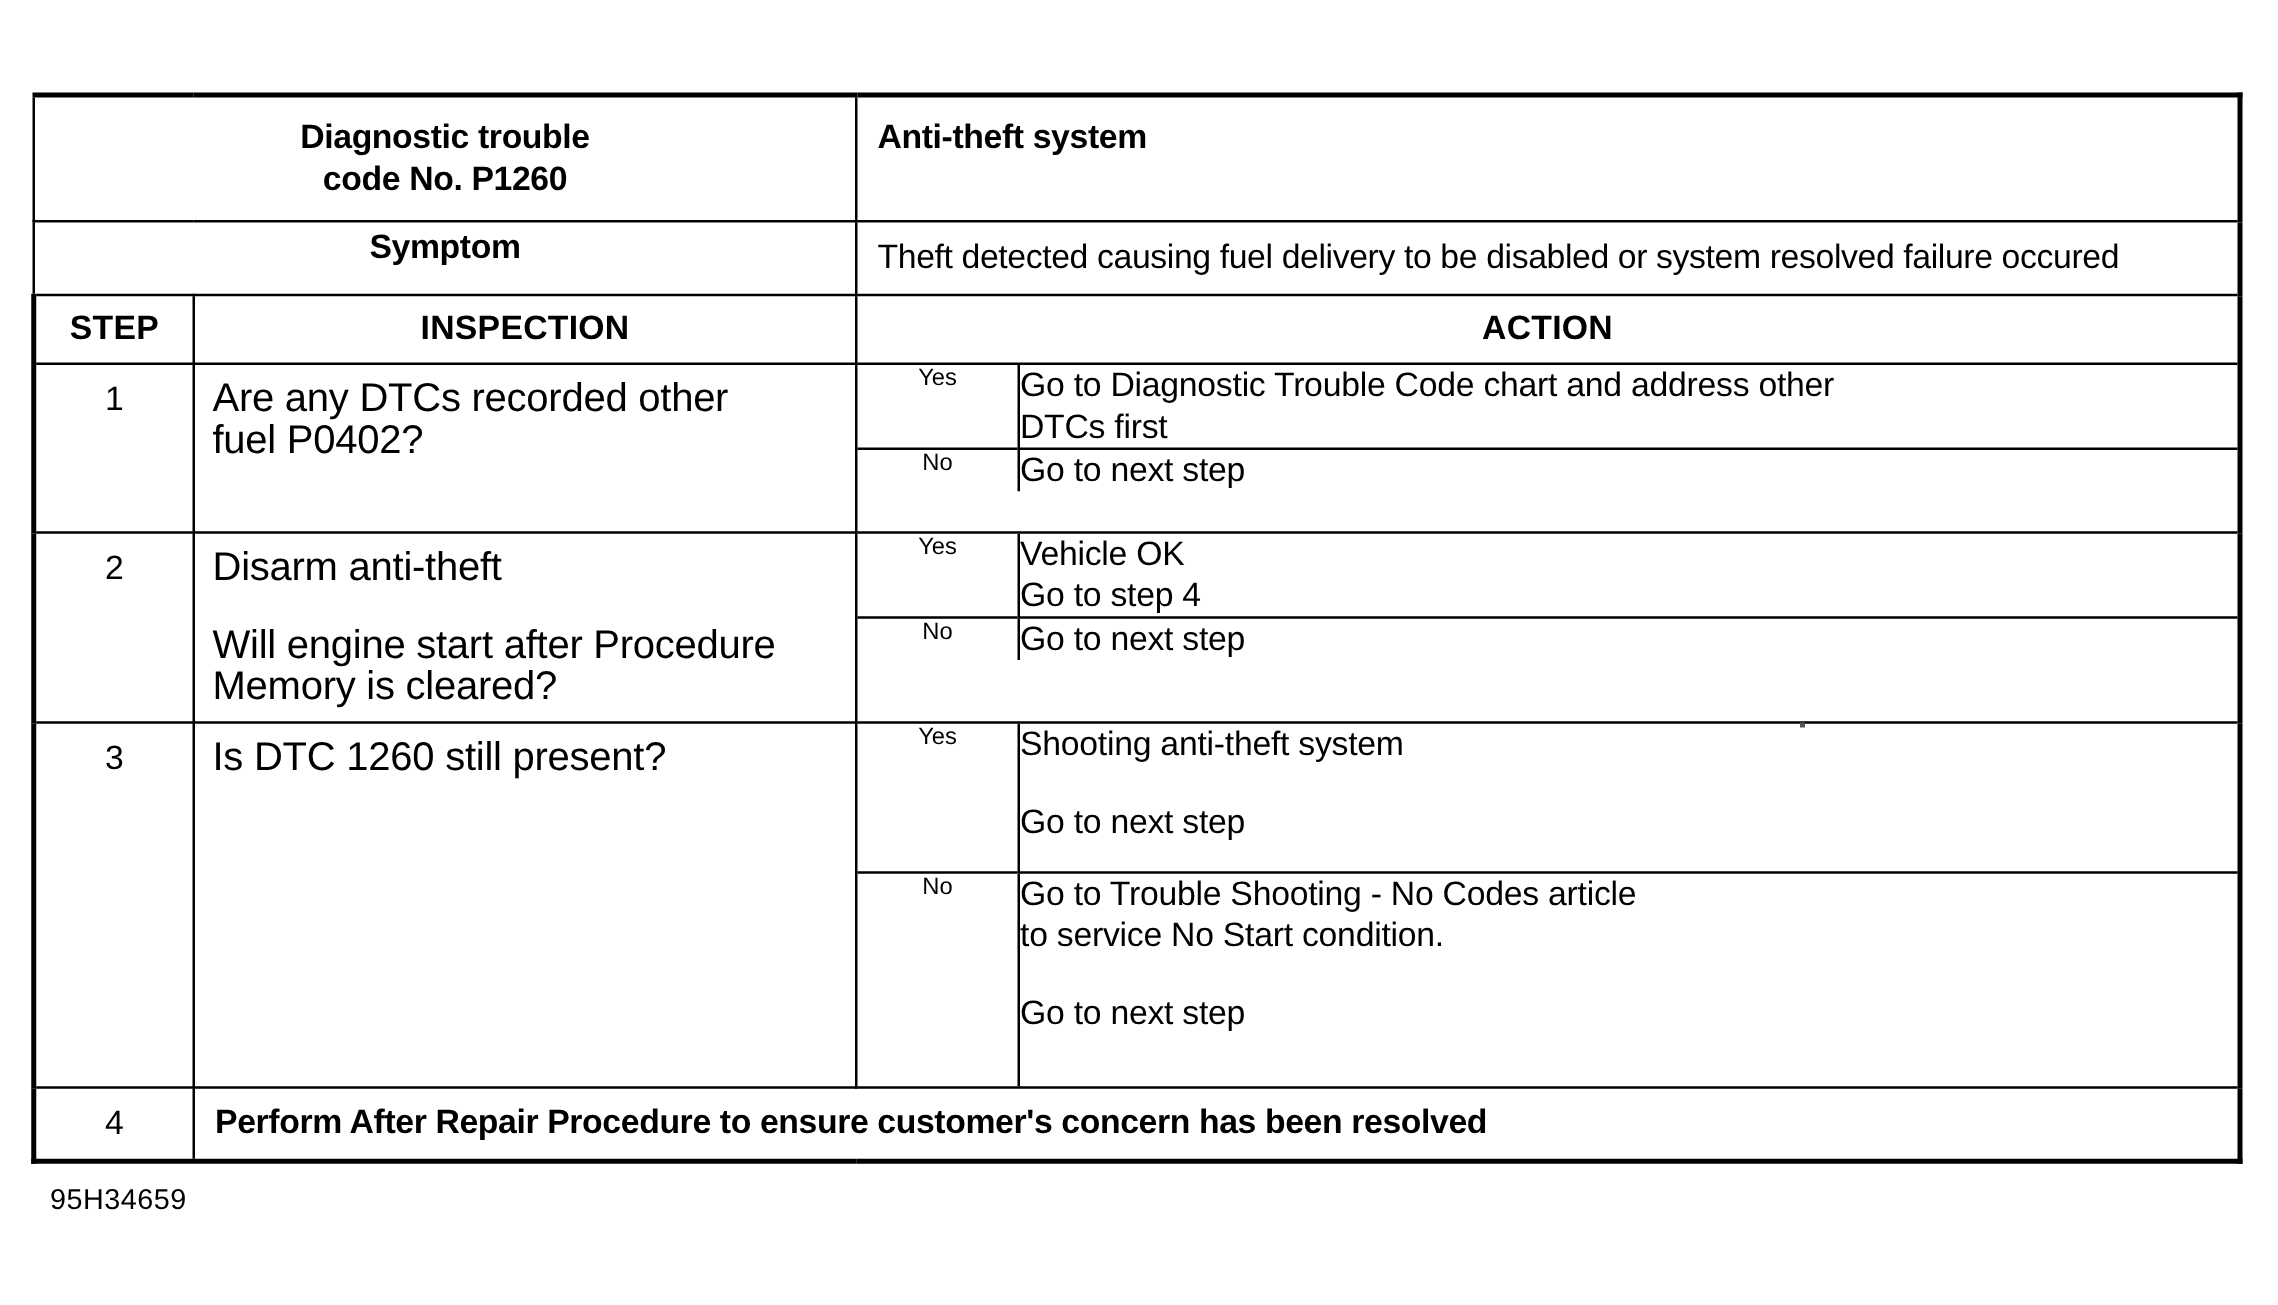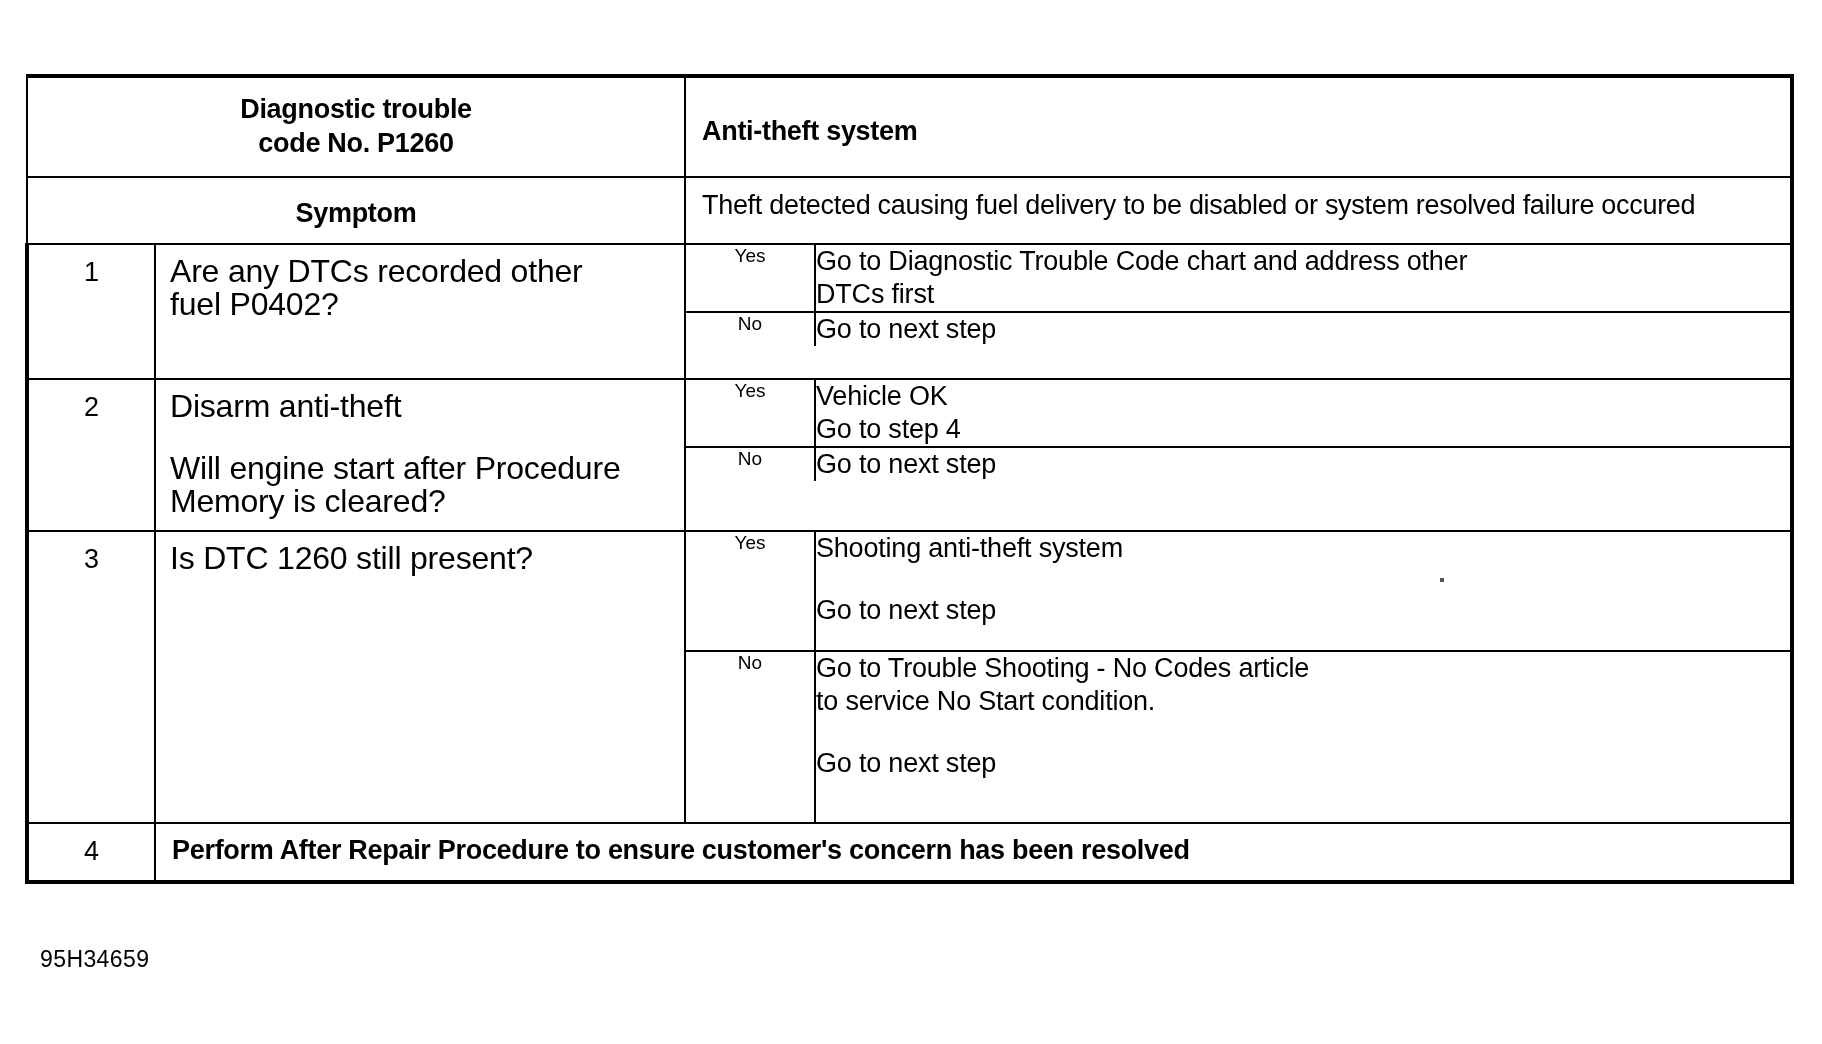--- a/index.html
+++ b/index.html
@@ -66,27 +66,26 @@
     text-align: center;
     padding: 14px 10px 16px 10px;
     letter-spacing: -0.3px;
   }
   .hdr-system {
     font-weight: bold;
     font-size: 27px;
     line-height: 34px;
     padding: 14px 16px 16px 16px;
     letter-spacing: -0.3px;
-    margin-top: 22px;
   }
   .hdr-symptom-label {
     font-weight: bold;
     font-size: 27px;
     text-align: center;
-    padding: 20px 10px 14px 10px;
+    padding: 4px 10px 14px 10px;
     letter-spacing: -0.3px;
   }
   .hdr-symptom-text {
     font-size: 27px;
     padding: 12px 16px 14px 16px;
     letter-spacing: -0.3px;
   }
 
   
   .colhead {
@@ -179,20 +178,31 @@
 
       <tr>
         <td colspan="2">
           <div class="hdr-symptom-label">Symptom</div>
         </td>
         <td style="border-right-width:4px;">
           <div class="hdr-symptom-text">Theft detected causing fuel delivery to be disabled or system resolved failure occured</div>
         </td>
       </tr>
 
+      <tr>
+        <td style="border-left-width:4px;">
+          <div class="colhead">STEP</div>
+        </td>
+        <td>
+          <div class="colhead">INSPECTION</div>
+        </td>
+        <td style="border-right-width:4px;">
+          <div class="colhead">ACTION</div>
+        </td>
+      </tr>
 
       <tr>
         <td style="border-left-width:4px; height:133px;">
           <div class="cell num">1</div>
         </td>
         <td>
           <div class="cell">
             <span>Are any DTCs recorded other</span><br>
             <span>fuel P0402?</span>
           </div>

